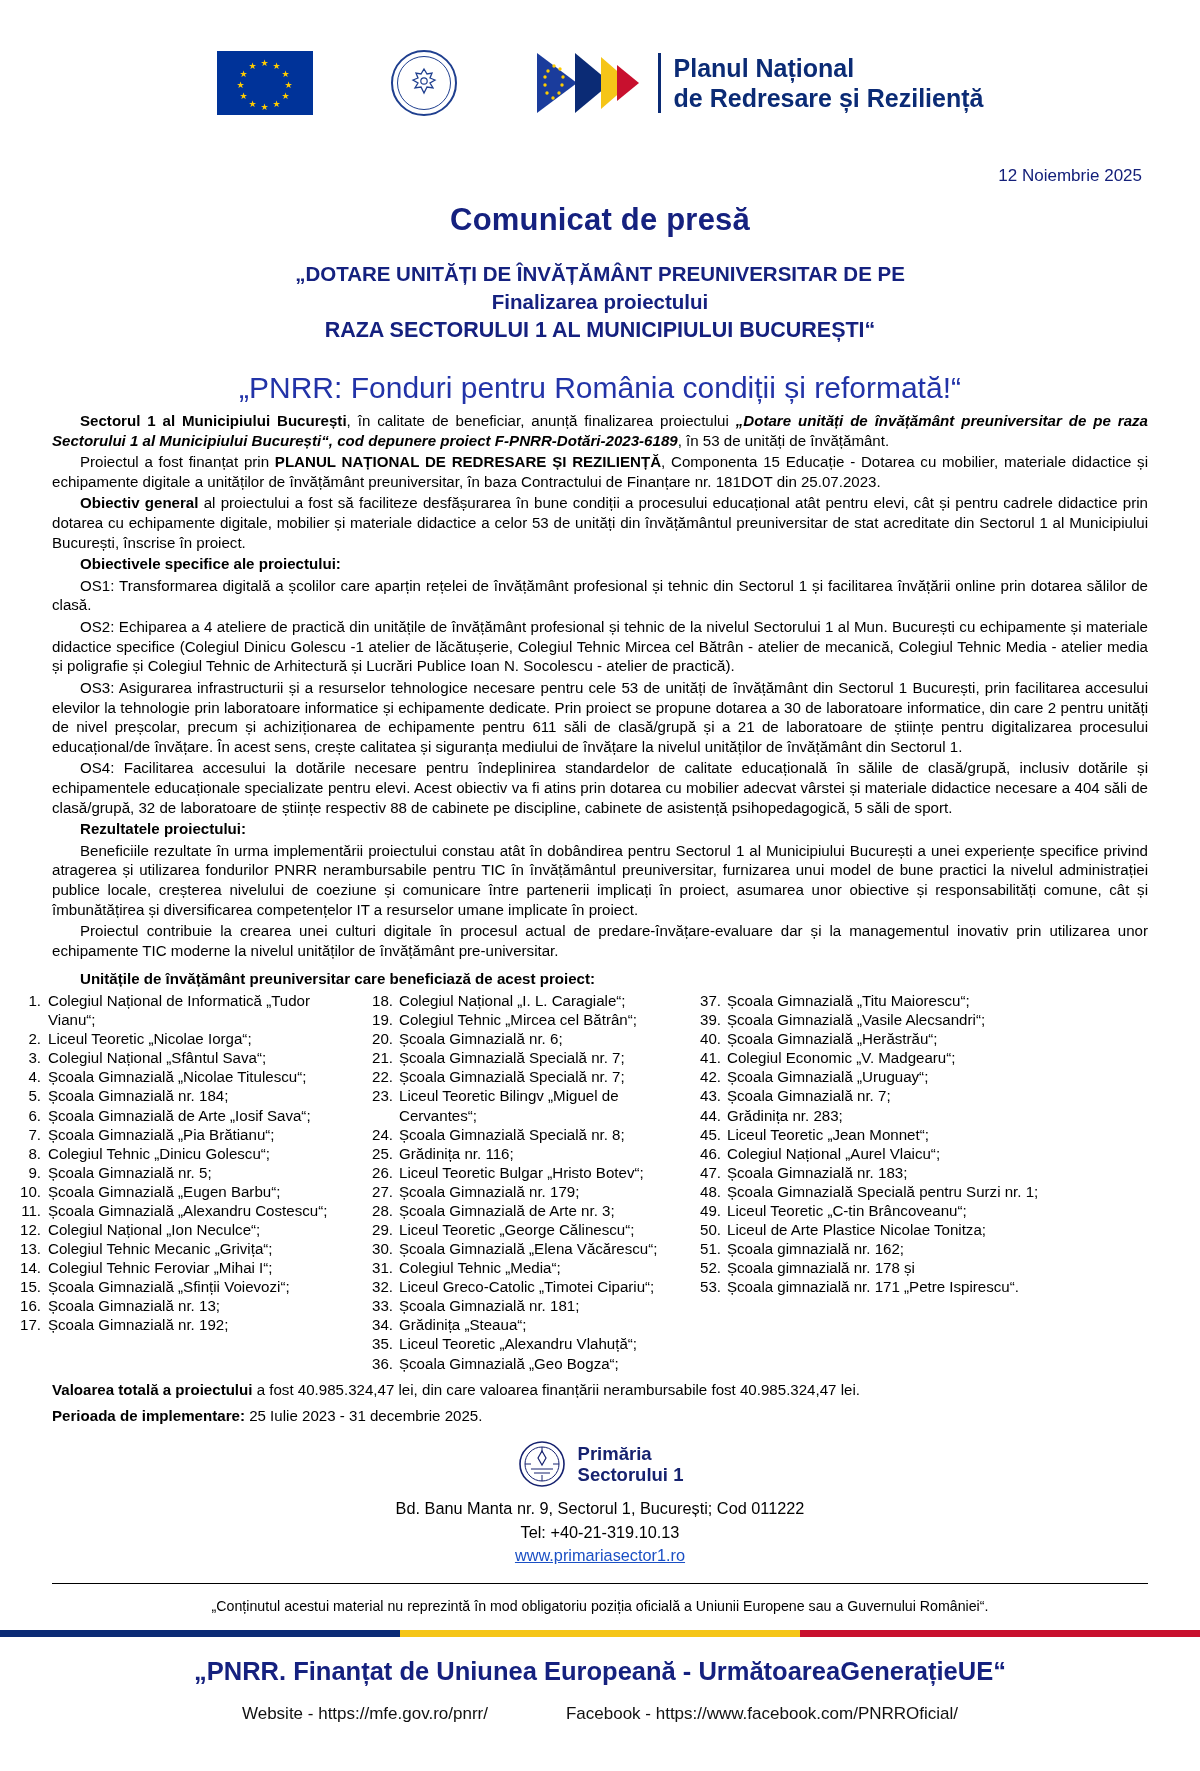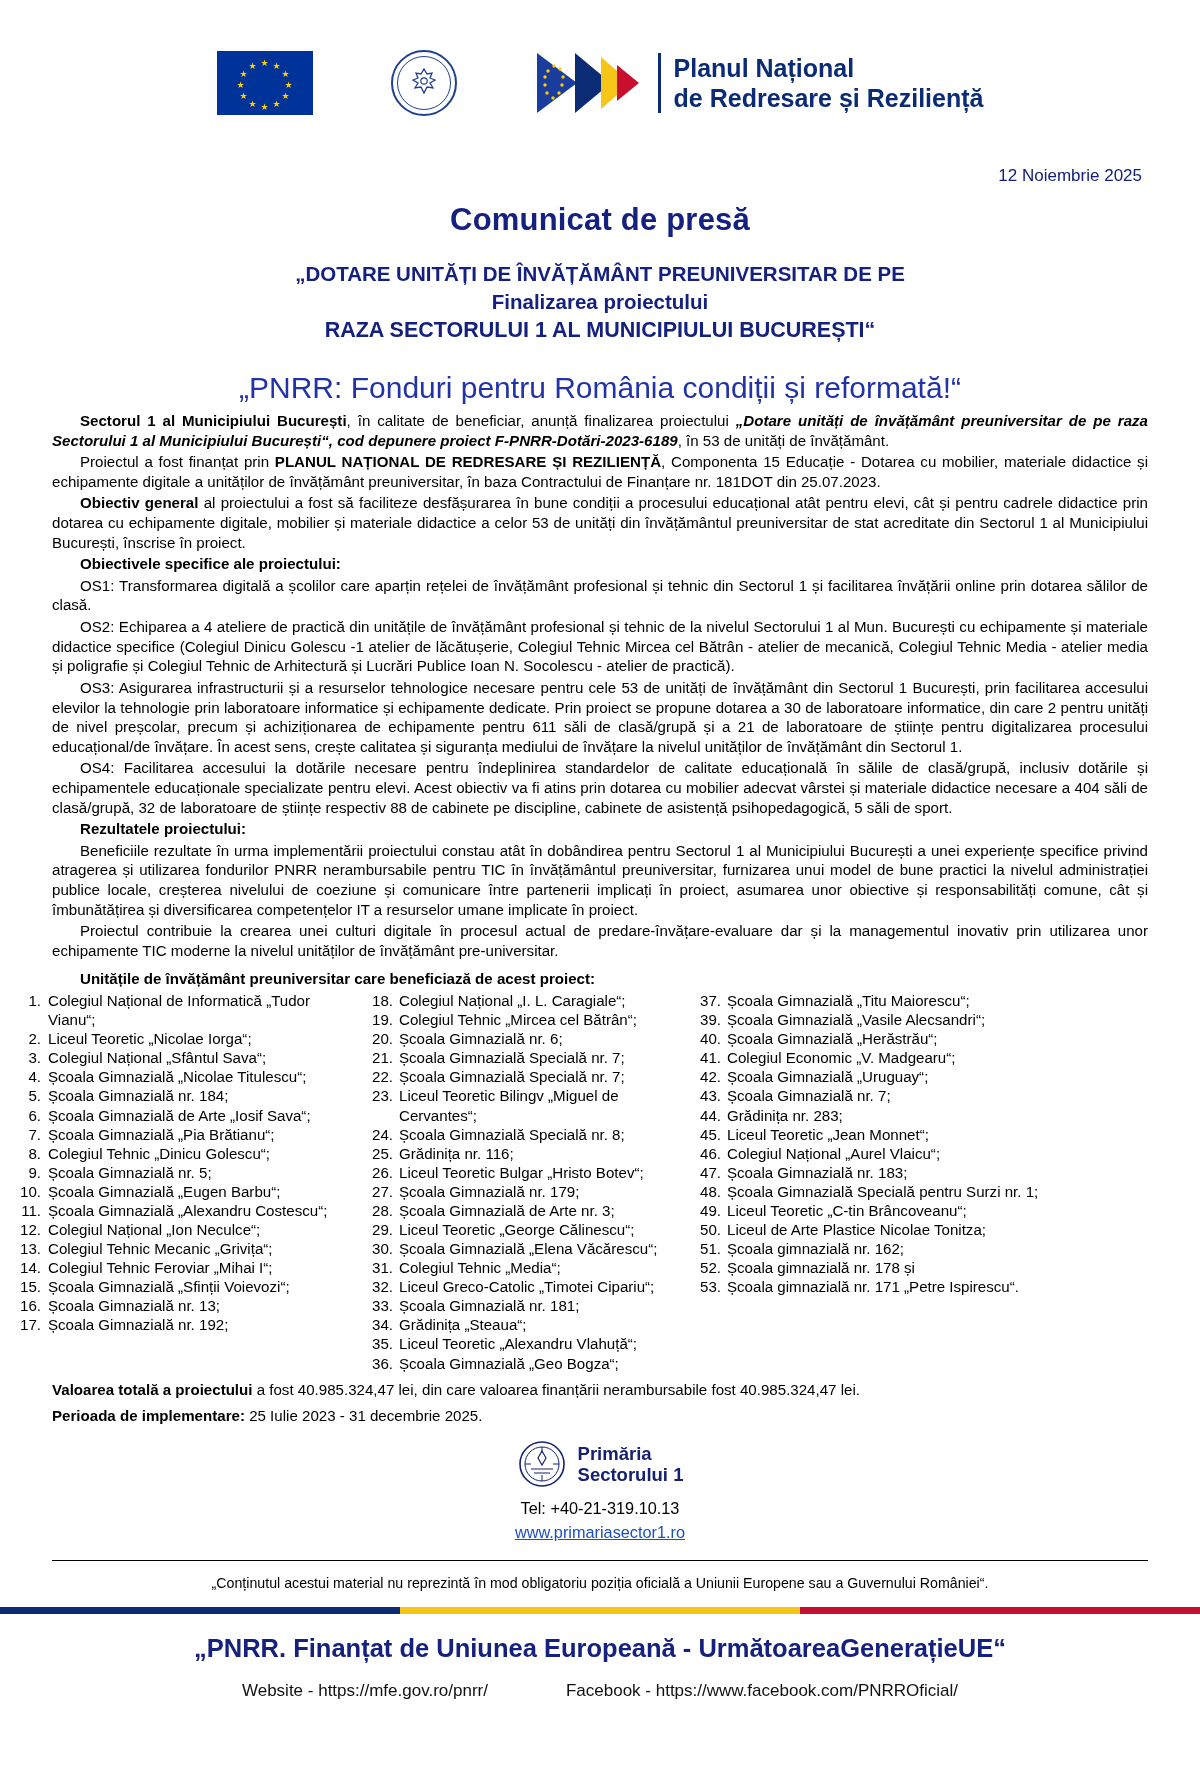--- a/index.html
+++ b/index.html
@@ -570,20 +570,21 @@
     <path d="M14 30 h22 M17 34 h16" stroke="#16226f" stroke-width="1.2" fill="none"></path>
     <path d="M25 8 v6 M25 36 v6 M8 25 h6 M36 25 h6" stroke="#16226f" stroke-width="1"></path>
   </svg>
   <div class="primaria-text">
     <div>Primăria</div>
     <div>Sectorului 1</div>
   </div>
 </div>
 
 <div class="contact">
+  <div>Bd. Banu Manta nr. 9, Sectorul 1, București; Cod 011222</div>
   <div>Tel: +40-21-319.10.13</div>
   <div><a href="#">www.primariasector1.ro</a></div>
 </div>
 
 <div class="hr-line"></div>
 
 <div class="disclaimer">„Conținutul acestui material nu reprezintă în mod obligatoriu poziția oficială a Uniunii Europene sau a Guvernului României“.</div>
 
 <div class="tricolor">
   <span class="tri-blue"></span>

